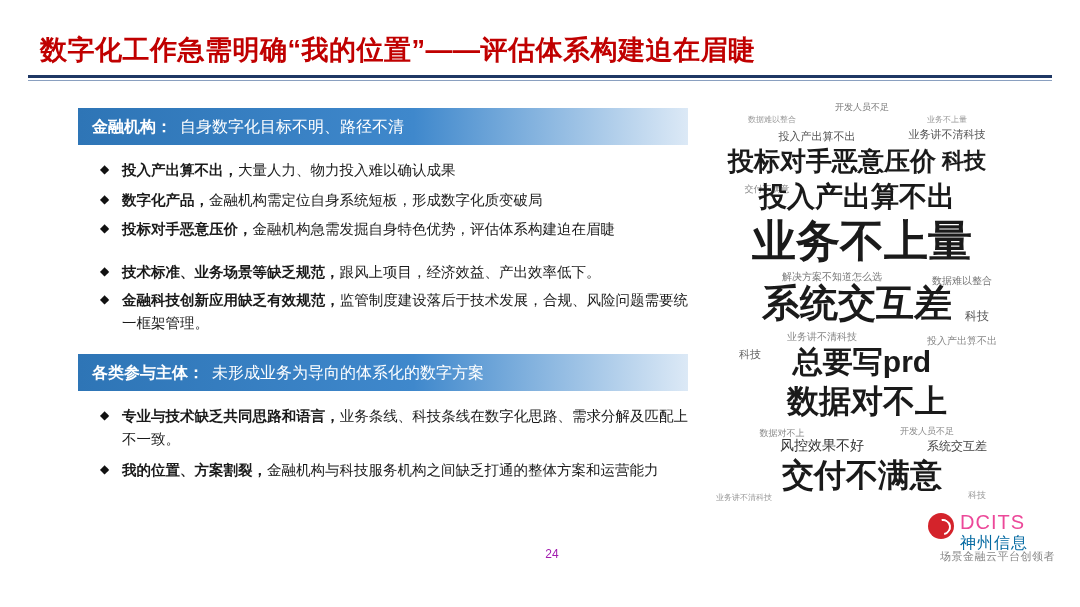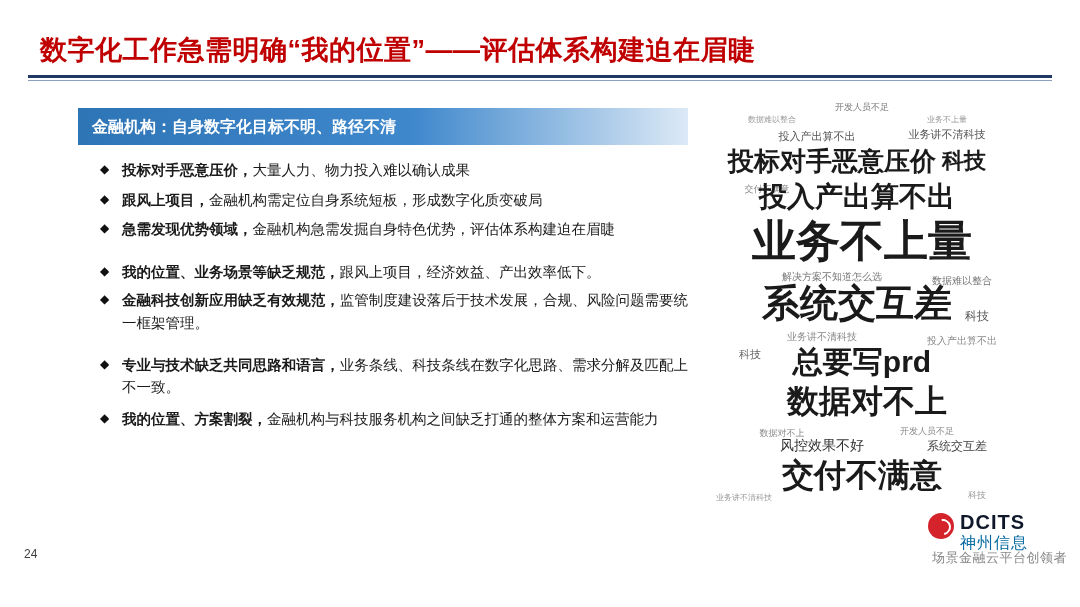--- a/index.html
+++ b/index.html
@@ -60,21 +60,22 @@
     background: linear-gradient(to right, #2e75b6 0%, #3f88cc 55%, #dce9f6 100%);
     color: #ffffff;
     font-size: 16px;
     font-weight: bold;
     padding: 9px 14px;
     margin-bottom: 14px;
     box-sizing: border-box;
     line-height: 1.2;
   }
   .band .band-sub {
-    font-weight: bold;
+    font-weight: normal;
+    margin-left: 8px;
   }
   .bullets {
     margin: 0 0 20px 0;
     padding: 0 0 0 22px;
     list-style: none;
   }
   .bullets li {
     position: relative;
     font-size: 14.5px;
     color: #1a1a1a;
@@ -109,23 +110,23 @@
     overflow: hidden;
   }
   .cloud svg { display: block; }
 
   
   .page-num {
     position: absolute;
     left: 0;
     right: 0;
     bottom: 16px;
-    text-align: left;
+    text-align: center;
     font-size: 12px;
-    color: #404040;
+    color: #a21caf;
     padding-left: 24px;
   }
 
   
   .logo {
     position: absolute;
     right: 22px;
     bottom: 18px;
     width: 130px;
     height: 48px;
@@ -146,37 +147,37 @@
     border-radius: 50%;
     border-left-color: transparent;
     border-bottom-color: transparent;
     transform: rotate(35deg);
   }
   .logo .brand {
     position: absolute;
     left: 32px;
     top: 0px;
     font-size: 20px;
-    font-weight: bold;
-    color: #0f172a;
+    font-weight: normal;
+    color: #ec4899;
     letter-spacing: 1px;
   }
   .logo .brand-cn {
     position: absolute;
     left: 32px;
     top: 22px;
     font-size: 16px;
     color: #0369a1;
     letter-spacing: 1px;
   }
   .logo .brand-tag {
     position: absolute;
-    left: 4px;
+    left: 12px;
     top: 38px;
-    font-size: 13px;
+    font-size: 11px;
     color: #888;
     letter-spacing: 0.5px;
     white-space: nowrap;
   }
 </style>
 </head>
 <body>
 
 <div class="slide">
 
@@ -186,47 +187,50 @@
 
   <div class="left-col">
 
     <div class="group group-1">
       <div class="band">
         <span>金融机构：</span><span class="band-sub">自身数字化目标不明、路径不清</span>
       </div>
       <ul class="bullets">
         <li>
           <span class="dia">◆</span>
-          <b>投标对手恶意压价，</b><span>大量人力、物力投入难以确认成果</span>
-        </li>
-        <li>
-          <span class="dia">◆</span>
-          <b>跟风上项目，</b><span>金融机构需定位自身系统短板，形成数字化质变破局</span>
-        </li>
-        <li>
-          <span class="dia">◆</span>
-          <b>急需发现优势领域，</b><span>金融机构急需发掘自身特色优势，评估体系构建迫在眉睫</span>
+          <b>投入产出算不出，</b><span>大量人力、物力投入难以确认成果</span>
+        </li>
+        <li>
+          <span class="dia">◆</span>
+          <b>数字化产品，</b><span>金融机构需定位自身系统短板，形成数字化质变破局</span>
+        </li>
+        <li>
+          <span class="dia">◆</span>
+          <b>投标对手恶意压价，</b><span>金融机构急需发掘自身特色优势，评估体系构建迫在眉睫</span>
         </li>
       </ul>
     </div>
 
     <div class="group group-2">
       <ul class="bullets">
         <li>
           <span class="dia">◆</span>
-          <b>我的位置、业务场景等缺乏规范，</b><span>跟风上项目，经济效益、产出效率低下。</span>
+          <b>技术标准、业务场景等缺乏规范，</b><span>跟风上项目，经济效益、产出效率低下。</span>
         </li>
         <li>
           <span class="dia">◆</span>
           <b>金融科技创新应用缺乏有效规范，</b><span>监管制度建设落后于技术发展，合规、风险问题需要统一框架管理。</span>
         </li>
       </ul>
     </div>
 
     <div class="group group-3">
+      <div class="band">
+        <span>各类参与主体：</span><span class="band-sub">未形成业务为导向的体系化的数字方案</span>
+      </div>
       <ul class="bullets">
         <li>
           <span class="dia">◆</span>
           <b>专业与技术缺乏共同思路和语言，</b><span>业务条线、科技条线在数字化思路、需求分解及匹配上不一致。</span>
         </li>
         <li>
           <span class="dia">◆</span>
           <b>我的位置、方案割裂，</b><span>金融机构与科技服务机构之间缺乏打通的整体方案和运营能力</span>
         </li>
       </ul>

